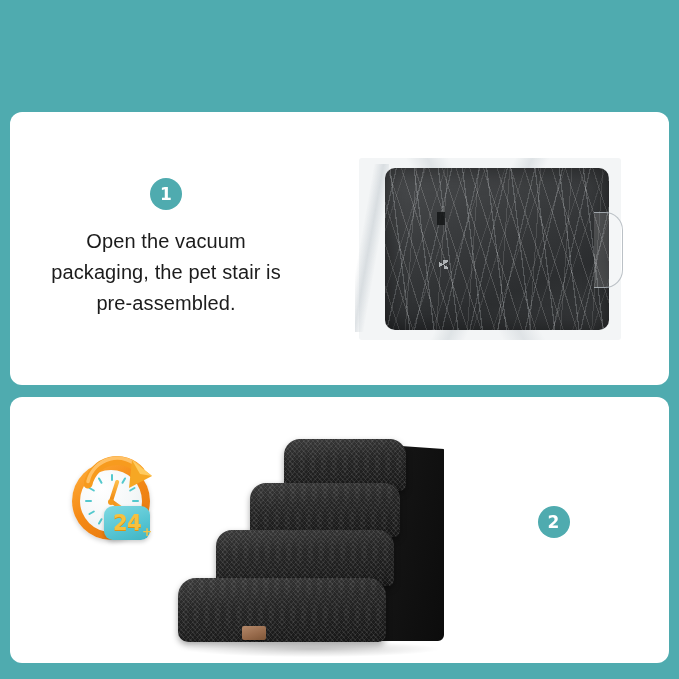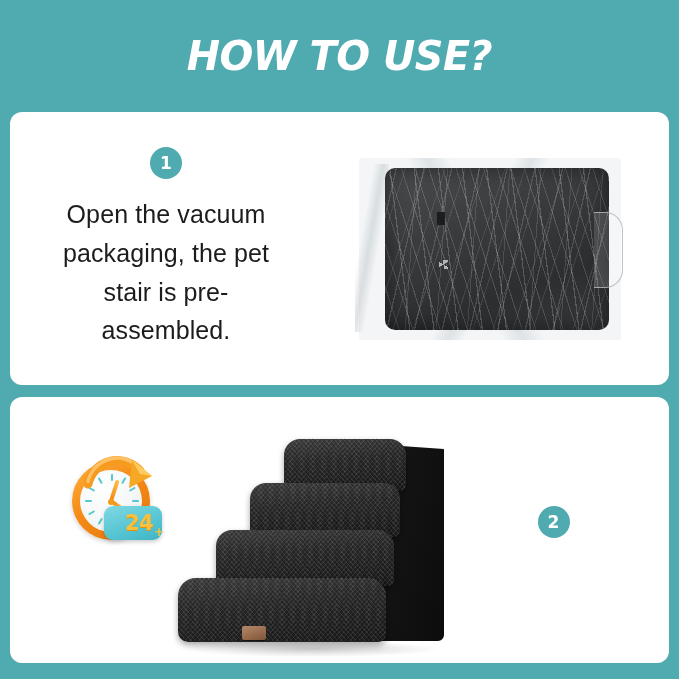--- a/index.html
+++ b/index.html
@@ -96,21 +96,21 @@
     display: flex;
     align-items: center;
     justify-content: center;
     line-height: 1;
     margin-bottom: 16px;
     flex: none;
   }
   .step-caption {
     color: #1c1c1c;
     font-family: "Liberation Sans", sans-serif;
-    font-size: 25px;
+    font-size: 20px;
     line-height: 1.55;
     text-align: center;
     margin: 0;
     max-width: 232px;
     letter-spacing: 0.1px;
   }
 
   
   .pack-wrap {
     flex: 1 1 auto;
@@ -284,21 +284,20 @@
     left: 38px;
     top: 54px;
     width: 46px;
     height: 34px;
     border-radius: 9px;
     background: linear-gradient(160deg, #7fd9e2 0%, #55c4d2 60%, #3fb4c4 100%);
     display: flex;
     align-items: center;
     justify-content: center;
     box-shadow: 0 2px 4px rgba(0,0,0,0.2);
-    padding-left: 12px;
   }
   .badge24 span {
     font-family: "DejaVu Sans", sans-serif;
     font-size: 21px;
     font-weight: 700;
     color: #f7c13e;
     text-shadow: 0 1px 0 #e0920f;
     letter-spacing: -0.5px;
     line-height: 1;
   }
@@ -372,23 +371,20 @@
     width: 252px;
     height: 16px;
     background: radial-gradient(ellipse at center, rgba(0,0,0,0.20) 0%, rgba(0,0,0,0) 72%);
   }
 </style>
 </head>
 <body>
 
 <div class="page">
 
-  <div class="header">
-    <h1 class="header-title">HOW TO USE?</h1>
-  </div>
 
   <div class="cards">
 
     <div class="card card-one">
 
       <div class="step-text step-one-text">
         <div class="step-badge">1</div>
         <p class="step-caption">Open the vacuum packaging, the pet stair is pre-assembled.</p>
       </div>
 

